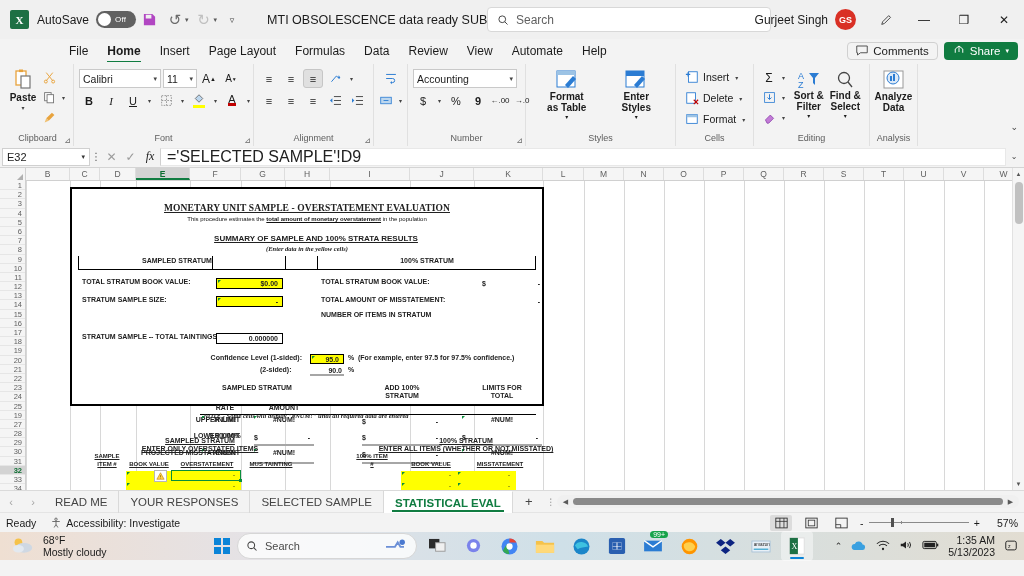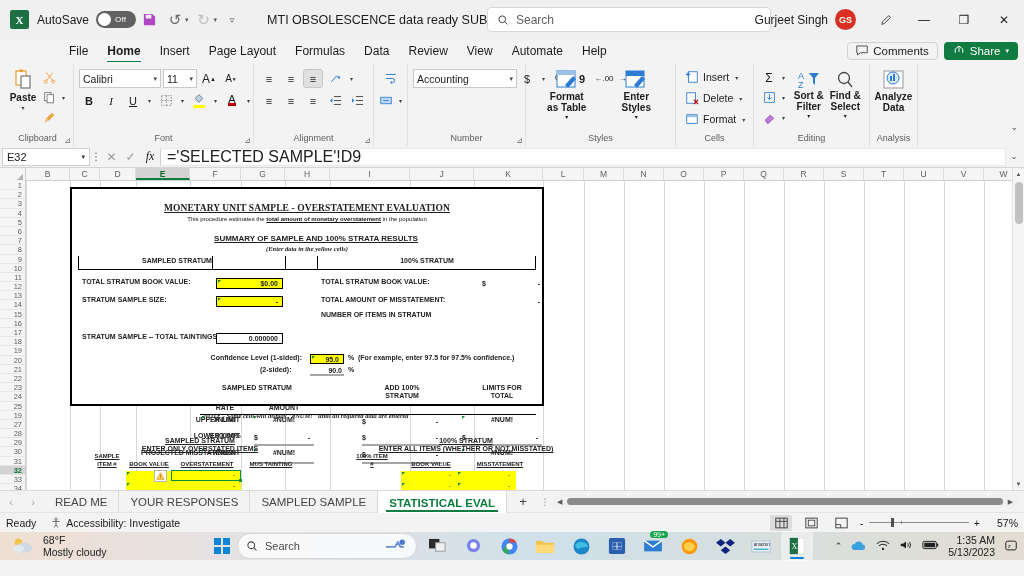--- a/index.html
+++ b/index.html
@@ -545,21 +545,21 @@
               <path d="M5 8h6" stroke="#2b7cd3" stroke-width="1.1"></path>
             </svg>
         </div>
         <span class="mini-caret">▾</span>
       </div>
     </div>
     <div class="rgroup-label">&nbsp;</div>
   </div>
 
   <div class="rgroup" style="width:118px">
-    <div class="rgroup-body" style="flex-direction:row;padding-top:3px">
+    <div class="rgroup-body" style="flex-direction:column;padding-top:3px">
       <div class="fontrow">
         <div class="combo" style="width:104px">
           <span class="cv">Accounting</span>
           <span class="cc">▾</span>
         </div>
       </div>
       <div class="fontrow">
         <div class="btn-sq">$</div>
         <span class="mini-caret">▾</span>
         <div class="btn-sq">%</div>
@@ -1007,21 +1007,21 @@
     <div class="vthumb"></div>
     <div style="position:absolute;bottom:0;left:0;right:0" class="down">▼</div>
   </div>
 </div>
 
 <div class="tabbar">
   <div class="navbtn">‹</div>
   <div class="navbtn">›</div>
   <div class="stab">READ ME</div>
   <div class="stab">YOUR RESPONSES</div>
-  <div class="stab">SAMPLED SAMPLE</div>
+  <div class="stab">SELECTED SAMPLE</div>
   <div class="stab active">STATISTICAL EVAL</div>
   <div class="addsheet">+</div>
   <div class="hsplit">⋮</div>
   <div class="hscroll">
     <span class="arrow">◀</span>
     <div class="hthumb"></div>
     <span class="arrow">▶</span>
   </div>
 </div>
 

